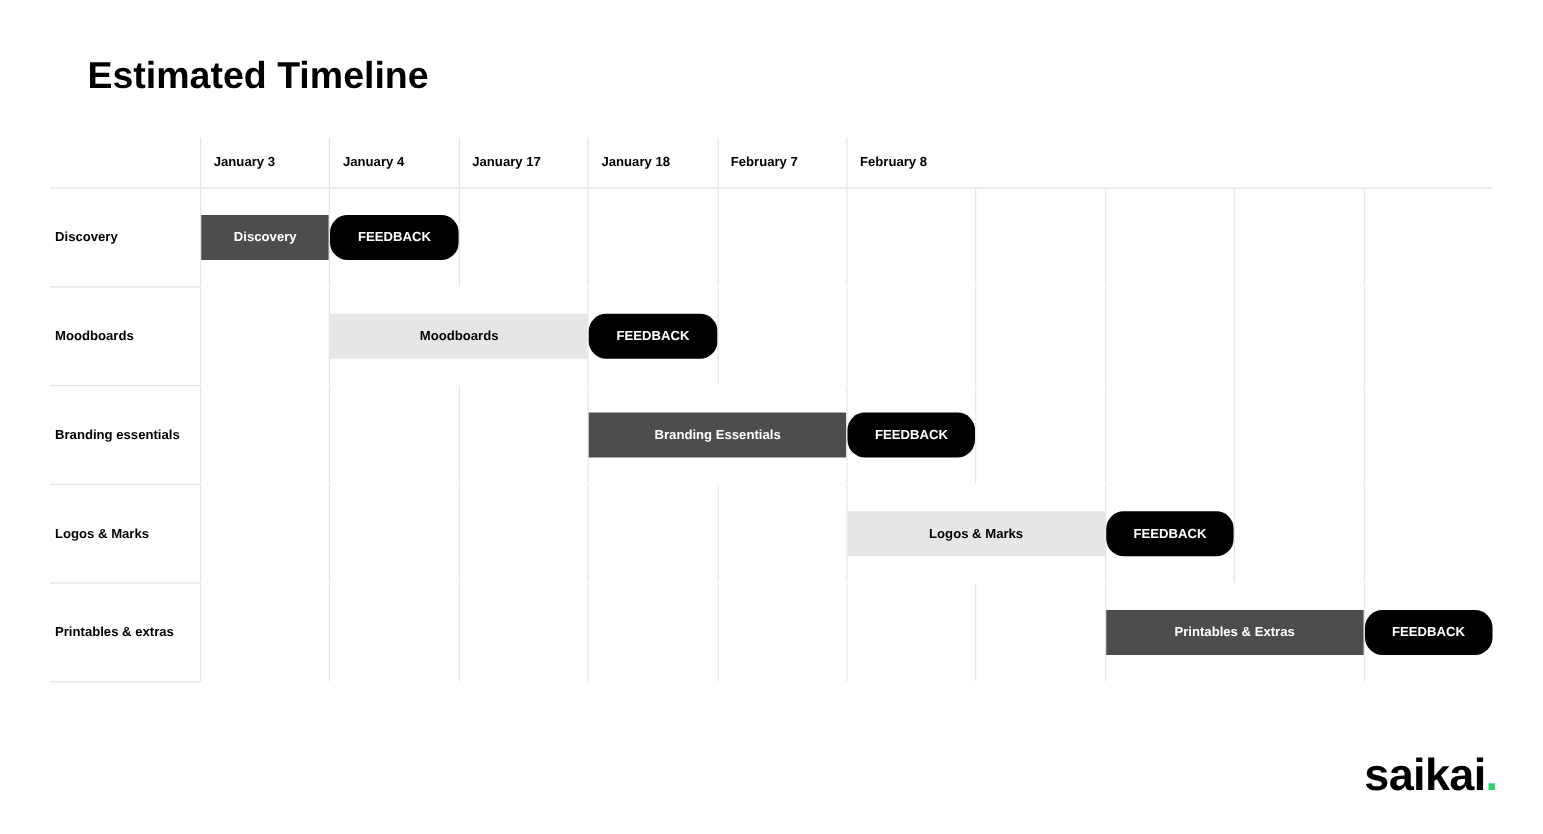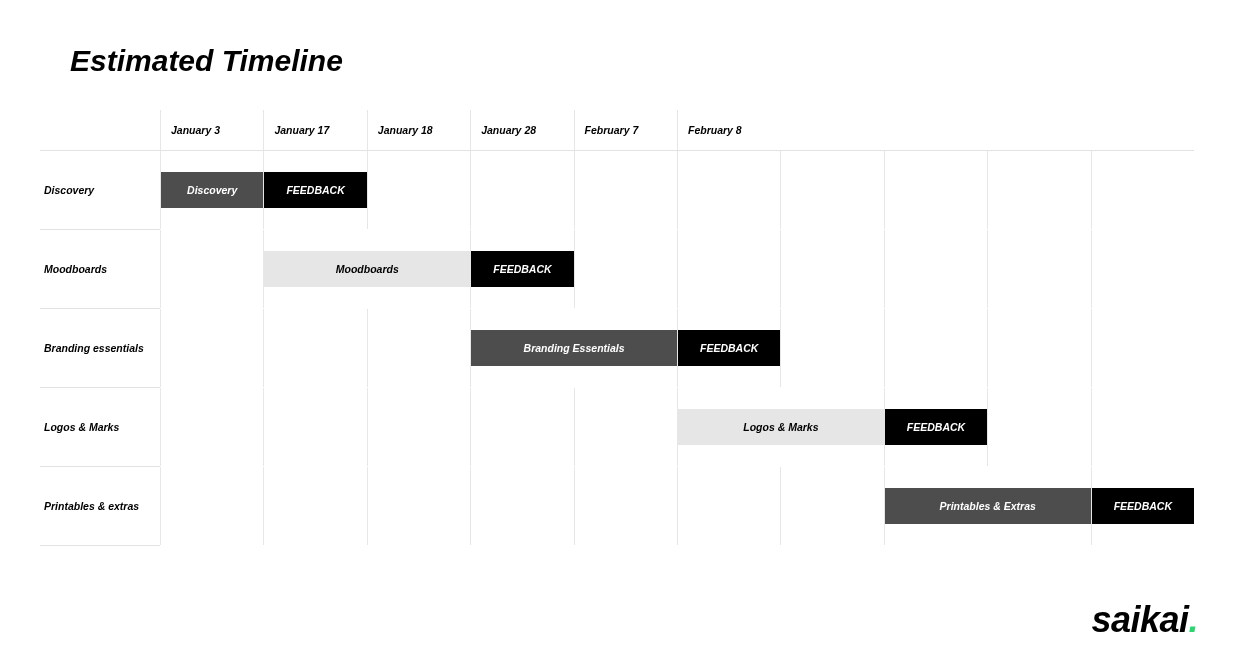--- a/index.html
+++ b/index.html
@@ -6,21 +6,20 @@
   html, body {
     margin: 0; padding: 0;
     width: 1234px; height: 667px;
     font-family: "Helvetica Neue", Helvetica, Arial, sans-serif;
     background: #fff;
     color: #000;
   }
   .page {
     width: 1234px; height: 667px;
     position: relative;
-    font-style: italic;
   }
   .title {
     position: absolute;
     left: 70px; top: 44px;
     font-size: 30px;
     font-weight: 800;
   }
   .chart {
     position: absolute;
     left: 40px; top: 110px;
@@ -76,21 +75,21 @@
     overflow: hidden;
     white-space: nowrap;
   }
   .bar-wrap {
     display: flex;
     align-items: center;
     height: 78px;
   }
   .bar.darkgray { background: #4d4d4d; color:#fff; }
   .bar.lightgray { background: #e6e6e6; color:#000; }
-  .bar.black { background: #000; color:#fff; }
+  .bar.black { background: #000; color:#fff;border-radius:14px; }
 
   
   .logo {
     position: absolute;
     right: 36px; bottom: 26px;
     font-size: 36px;
     font-weight: 700;
     letter-spacing: -0.5px;
   }
   .logo .dot { color: #2bd671; }
@@ -98,23 +97,23 @@
 </head>
 <body>
 
 <div class="page">
   <div class="title">Estimated Timeline</div>
 
   <div class="chart">
     <div class="chart-grid" id="grid">
         <div class="col-head"></div>
         <div class="col-head data-cell">January 3</div>
+        <div class="col-head data-cell">January 4</div>
         <div class="col-head data-cell">January 17</div>
         <div class="col-head data-cell">January 18</div>
-        <div class="col-head data-cell">January 28</div>
         <div class="col-head data-cell">February 7</div>
         <div class="col-head data-cell">February 8</div>
         <div class="head-divider"></div>
         <div class="row-label row-cell" style="grid-row: auto;">Discovery</div>
         <div class="bar-wrap data-cell row-cell" style="grid-column: 2 / span 1;">
           <div class="bar darkgray" style="width: 100%;">Discovery</div>
         </div>
         <div class="bar-wrap data-cell row-cell" style="grid-column: 3 / span 1;">
           <div class="bar black" style="width: 100%;">FEEDBACK</div>
         </div>

